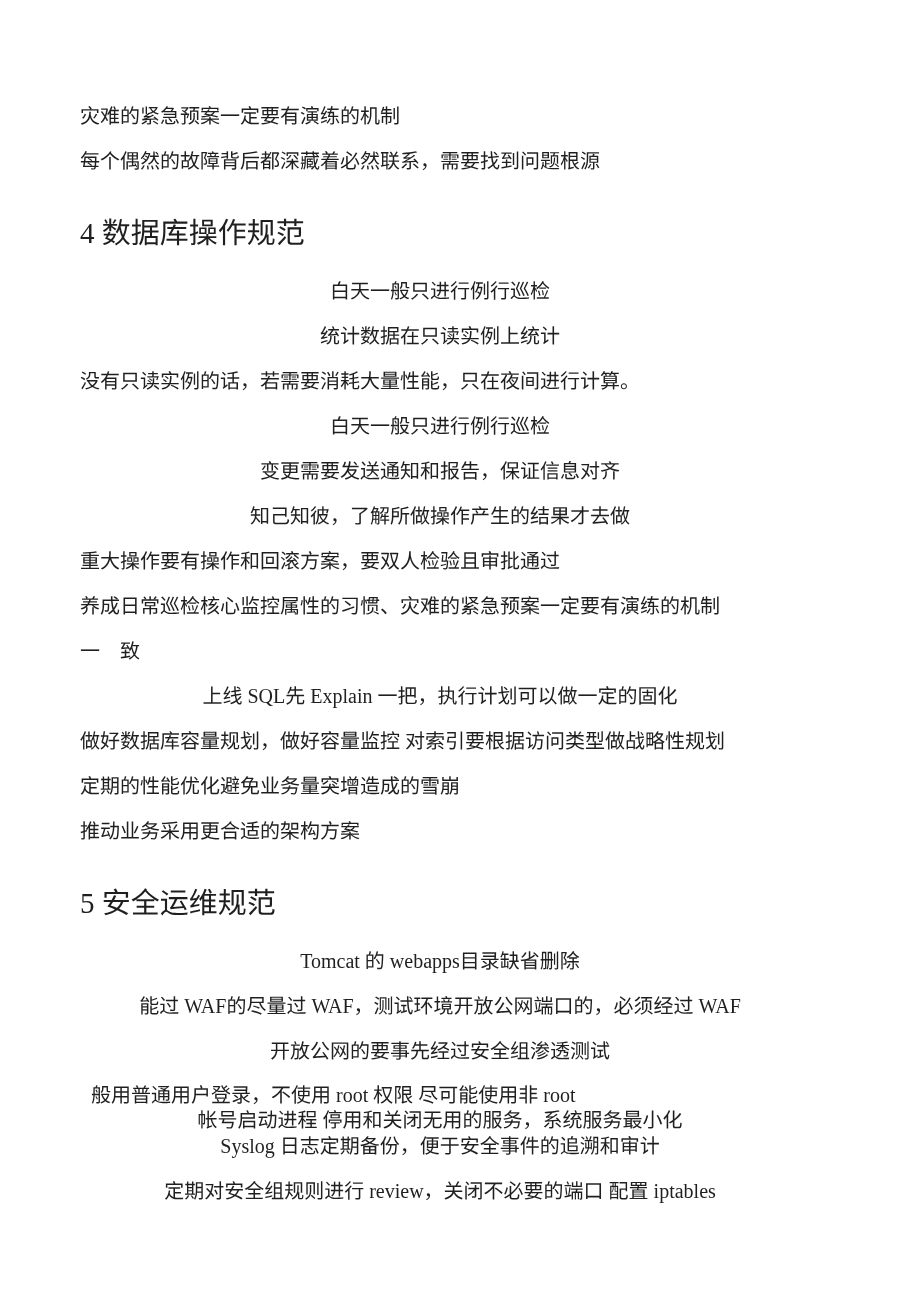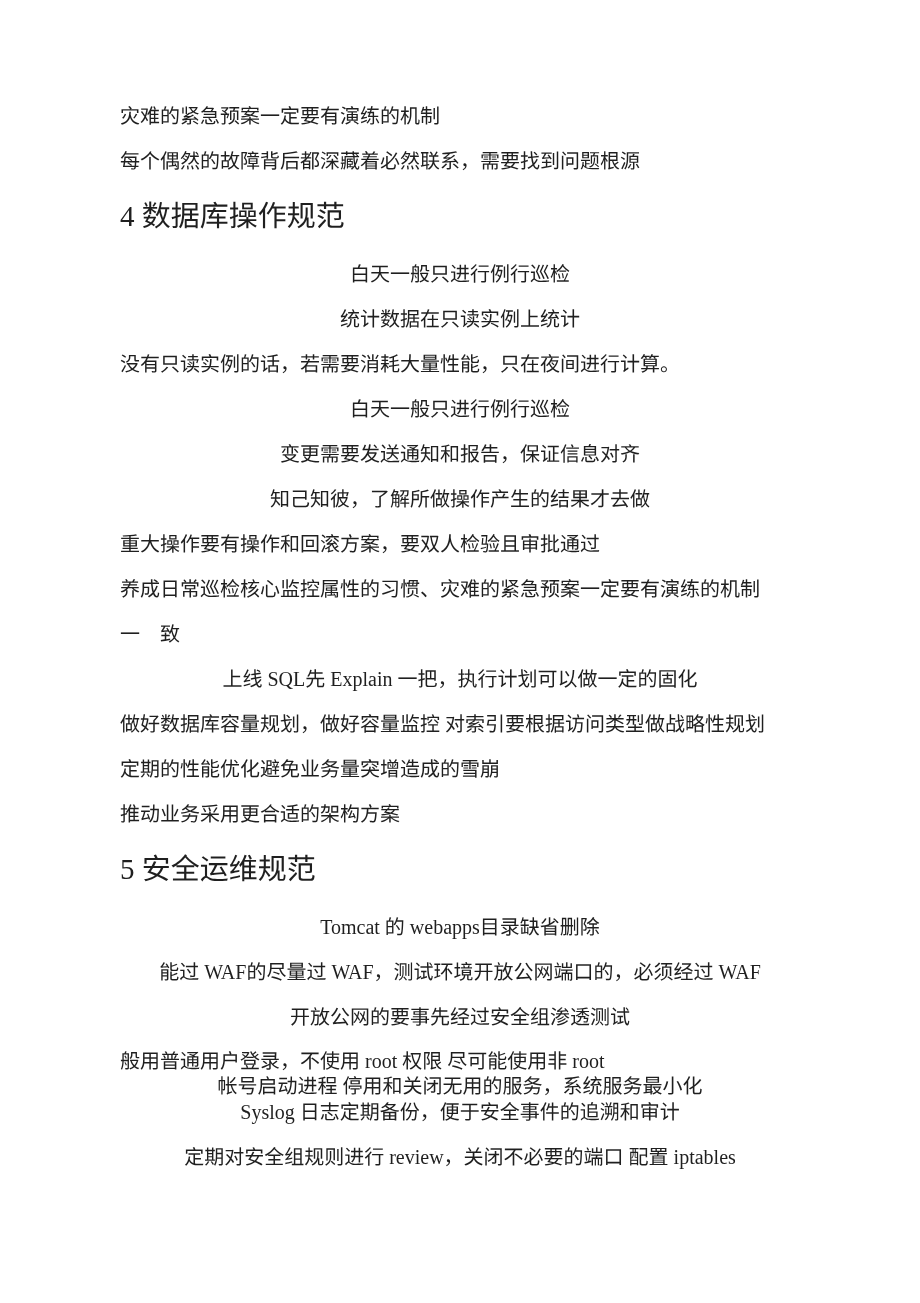--- a/index.html
+++ b/index.html
@@ -10,46 +10,47 @@
   body {
     width: 920px;
     height: 1303px;
     overflow: hidden;
     font-family: "Liberation Serif", "DejaVu Serif", serif;
   }
   .page {
     box-sizing: border-box;
     width: 920px;
     height: 1303px;
-    padding: 103px 120px 0 120px;
+    padding: 103px 120px 0 80px;
     background: #ffffff;
   }
   .line {
     color: #1f1f1f;
     white-space: pre-wrap;
   }
   .line.body {
     font-size: 20px;
     line-height: 26px;
     margin: 0 0 19px 0;
   }
   .line.heading {
     font-size: 29px;
     line-height: 44px;
     font-weight: 400;
-    margin: 20px 0 23px 0;
+    margin: 37px 0 23px 0;
   }
   .indent-0 { margin-left: 0; }
   .indent-1 { margin-left: 35px; text-align: center; }
   .indent-2 { margin-left: 53px; }
   
   .line.tight-first {
     line-height: 25px;
     margin-top: 9px;
     margin-bottom: 0;
+    margin-left: 11px;
   }
   .line.tight-last {
     line-height: 25px;
     margin-bottom: 0;
   }
 </style>
 </head>
 <body>
 
 <div class="page">

